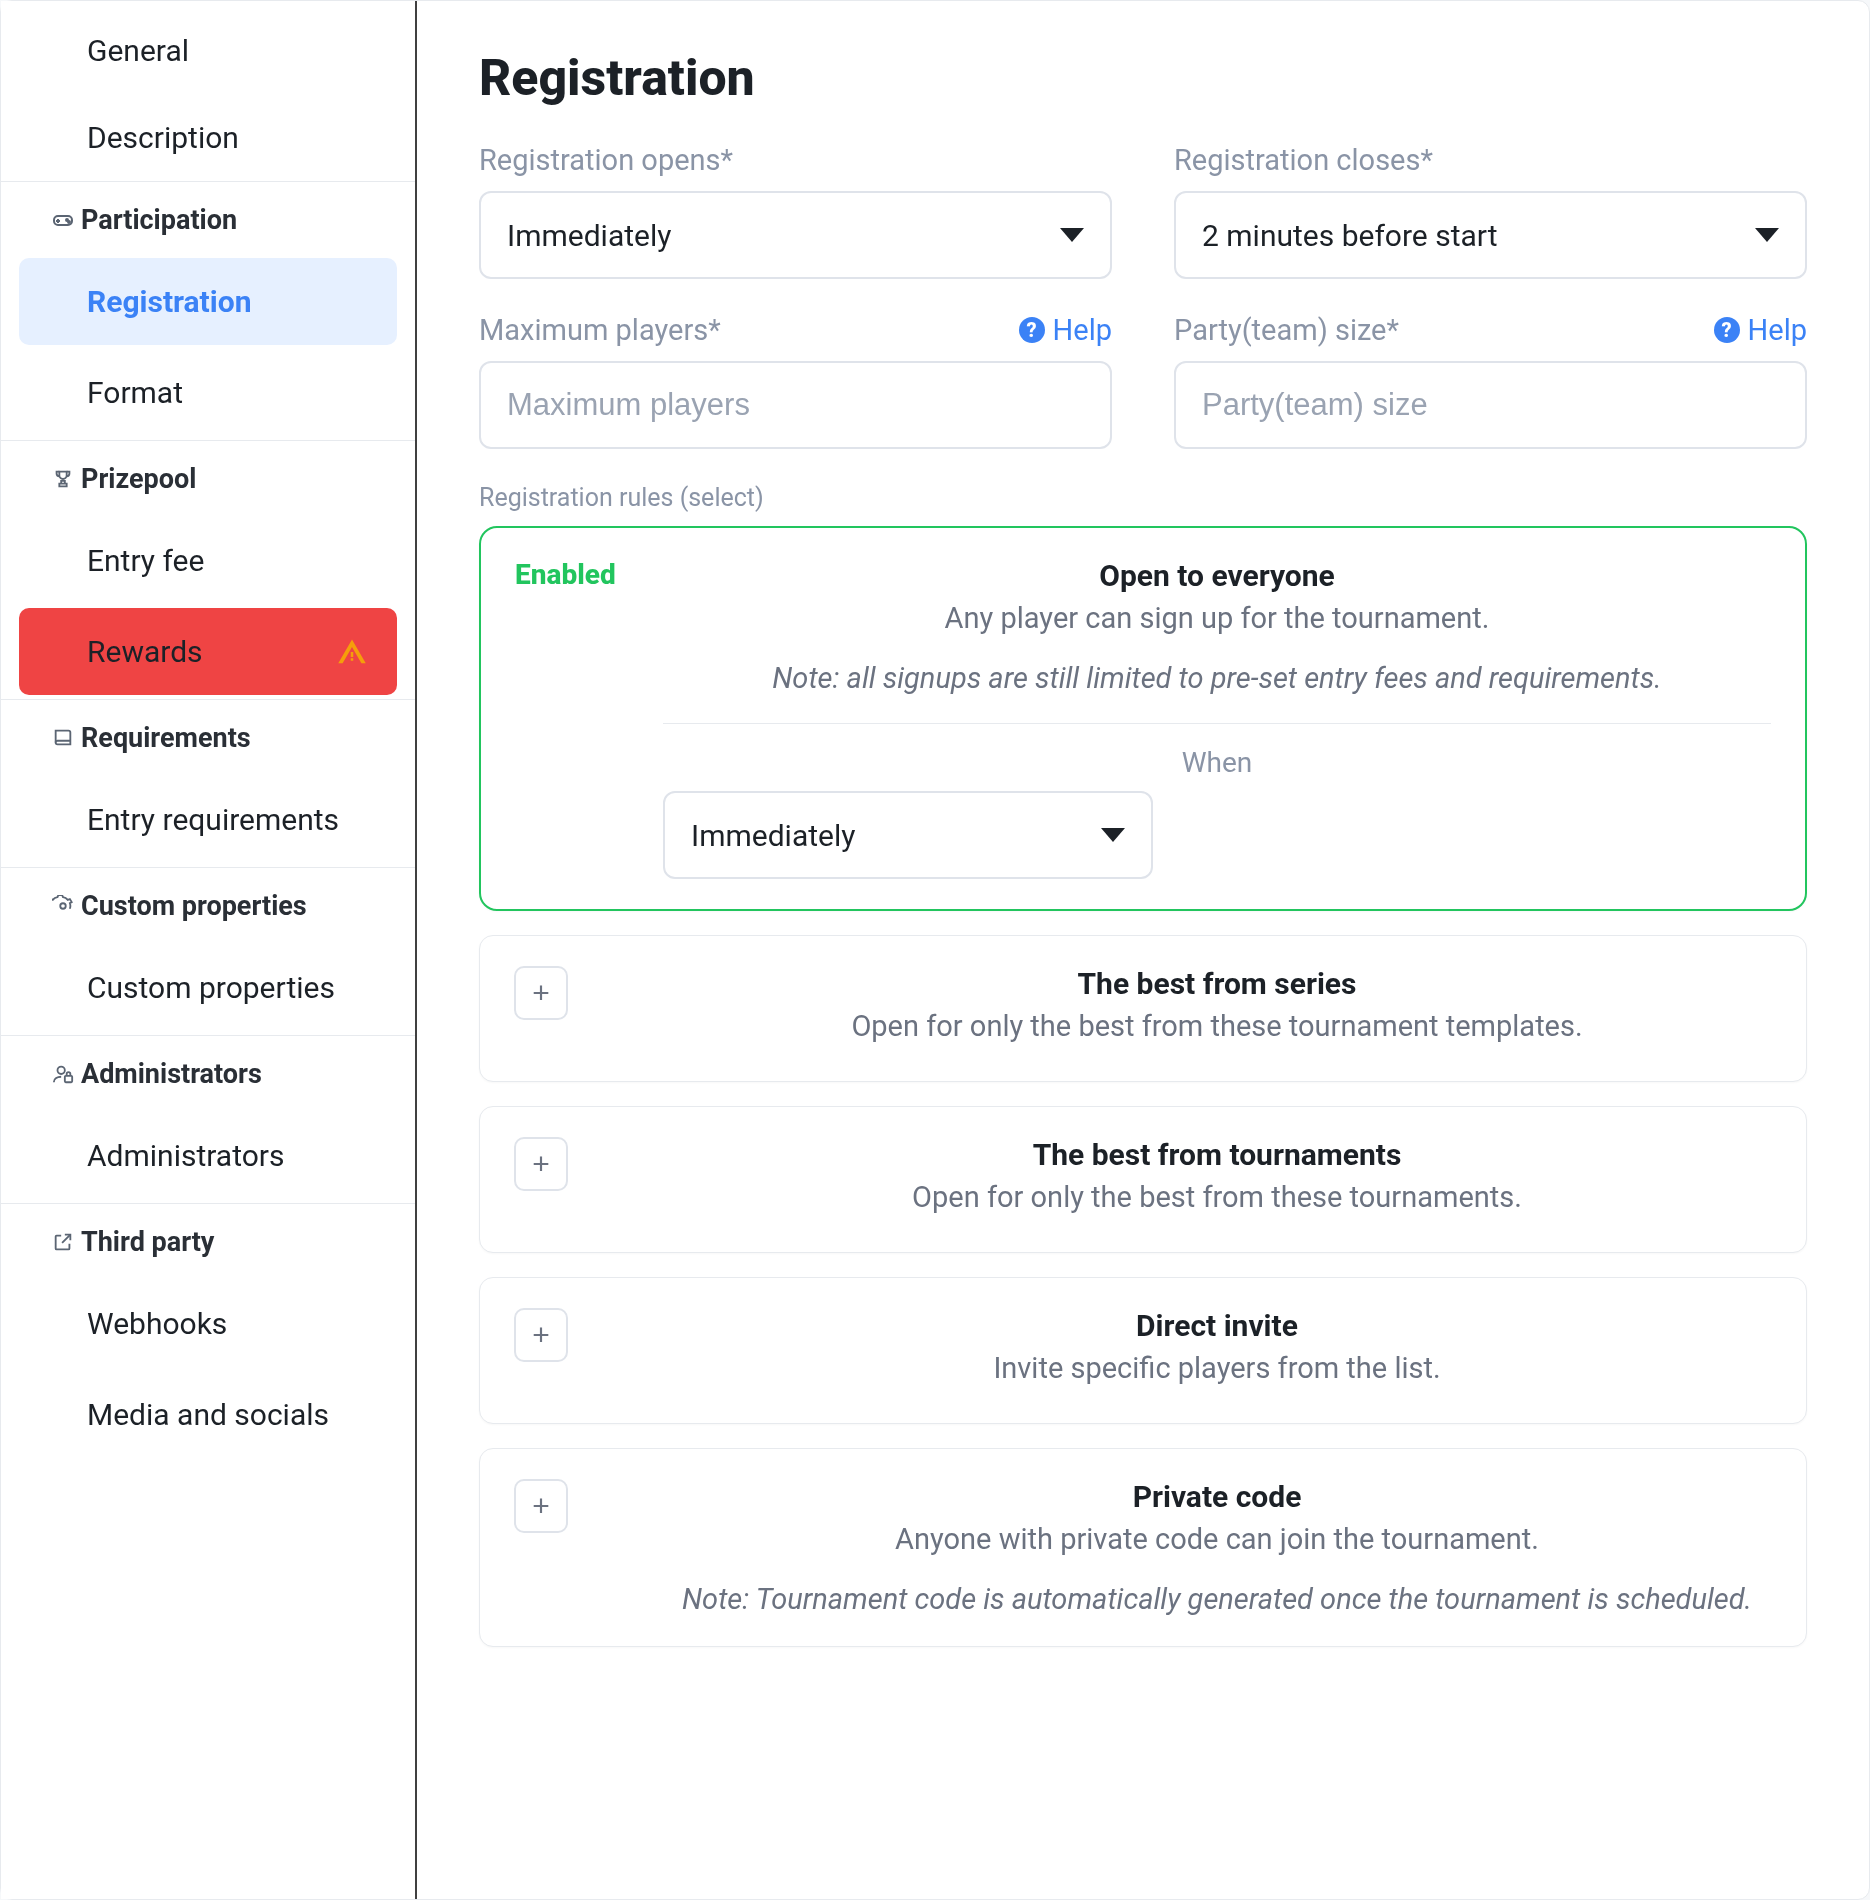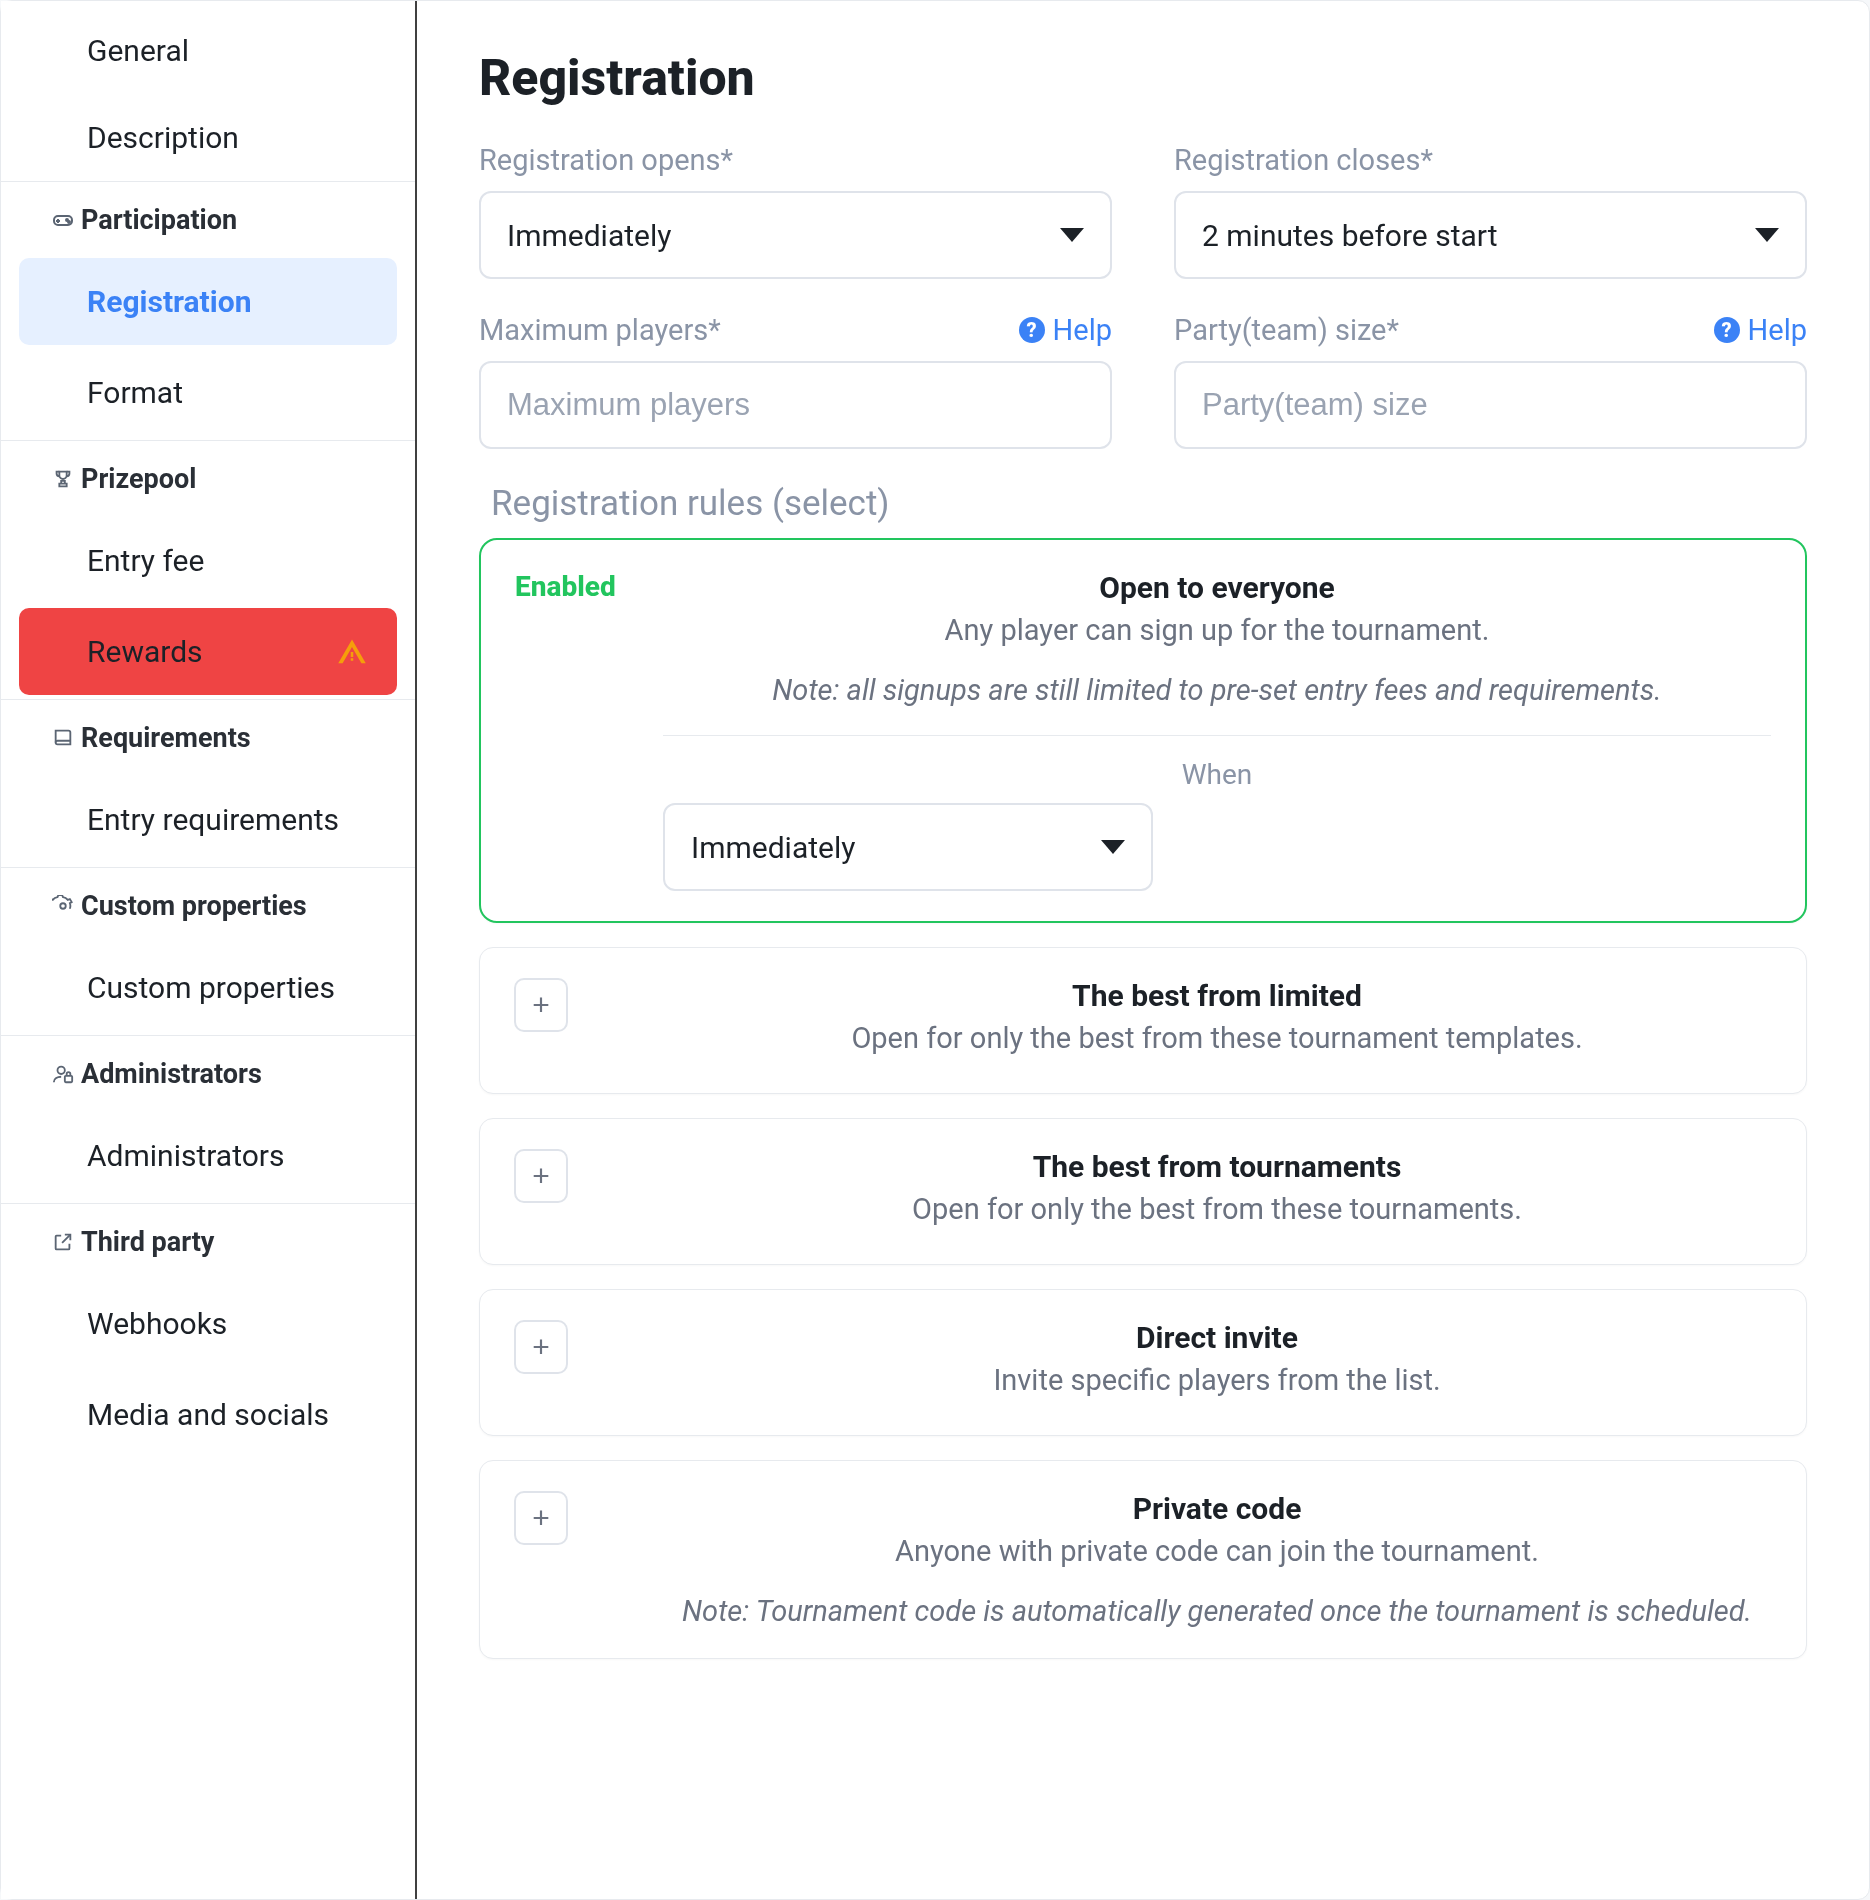--- a/index.html
+++ b/index.html
@@ -116,22 +116,22 @@
   }
   .text-input input::placeholder { color: #9aa3b2; }
   .chevron {
     width: 0; height: 0;
     border-left: 12px solid transparent;
     border-right: 12px solid transparent;
     border-top: 14px solid #1c2127;
   }
   .section-label {
     color: #8a94a6;
-    font-size: 35px;
-    margin: 28px 0 14px 12px;
+    font-size: 25px;
+    margin: 28px 0 14px 0;
   }
   
   .rule-card {
     border: 1px solid #e7eaee;
     border-radius: 14px;
     background: #fff;
     padding: 30px 34px;
     display: flex;
     gap: 30px;
     margin-bottom: 24px;
@@ -354,21 +354,21 @@
           <span class="chevron"></span>
         </div>
       </div>
     </div>
 
     <div class="rule-card">
       <div class="rule-side">
         <button class="plus-btn">+</button>
       </div>
       <div class="rule-body">
-        <div class="rule-title">The best from limited</div>
+        <div class="rule-title">The best from series</div>
         <div class="rule-desc">Open for only the best from these tournament templates.</div>
       </div>
     </div>
 
     <div class="rule-card">
       <div class="rule-side">
         <button class="plus-btn">+</button>
       </div>
       <div class="rule-body">
         <div class="rule-title">The best from tournaments</div>

